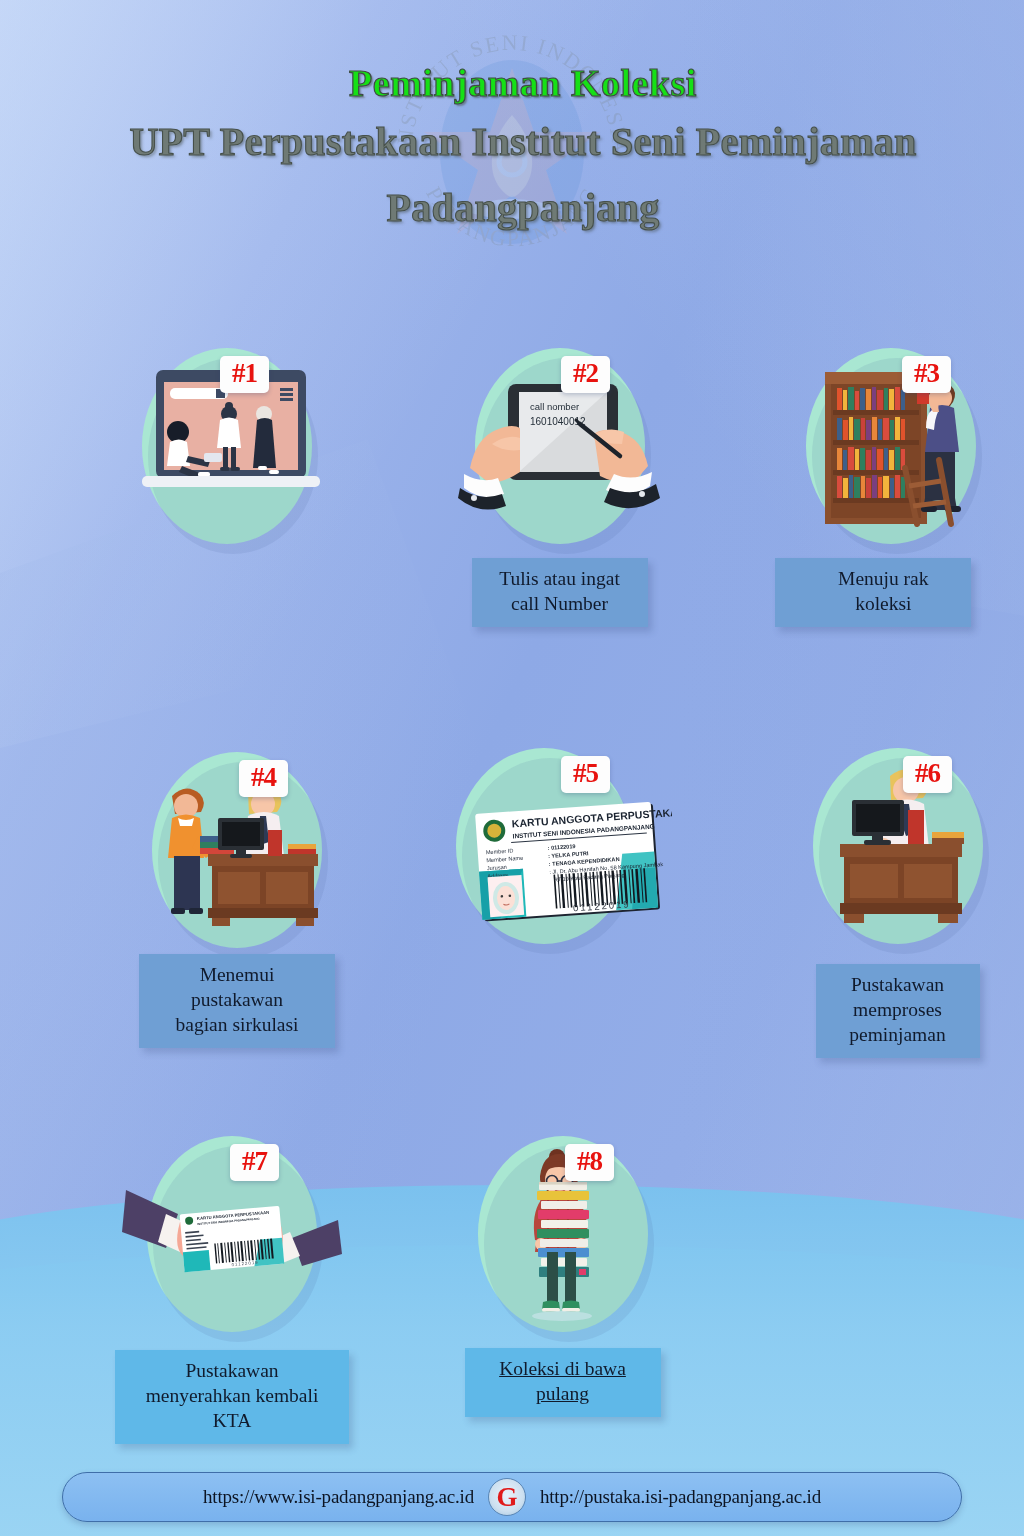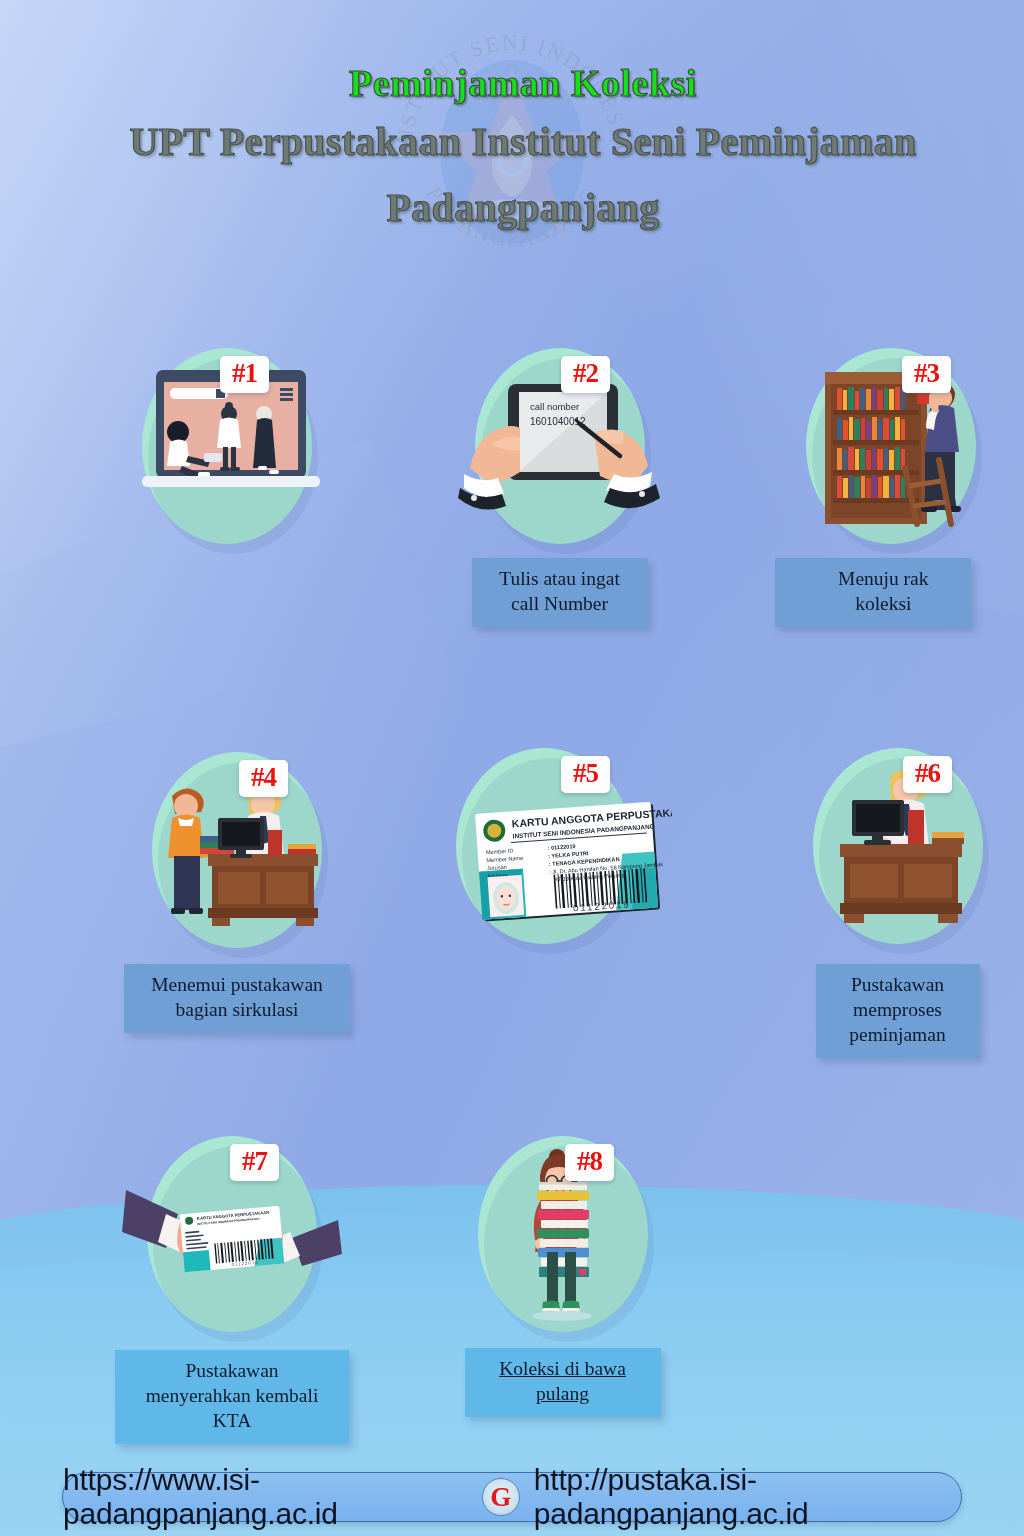--- a/index.html
+++ b/index.html
@@ -126,22 +126,22 @@
     width:900px; height:50px;
     background:linear-gradient(180deg,#8dc0f2 0%, #79b2ee 100%);
     border:1.6px solid #3f6ea8;
     border-radius:26px;
     display:flex; align-items:center; justify-content:center;
     gap:14px;
     box-shadow:0 3px 6px rgba(40,60,110,.22);
     z-index:6;
   }
   .footer .url{
-    font-family:Liberation Sans, sans-serif;
-    font-size:30px; color:#0c1422; letter-spacing:-.2px;
+    font-family:Liberation Serif, serif;
+    font-size:19px; color:#0c1422; letter-spacing:-.2px;
   }
   .g-logo{
     width:38px;height:38px;border-radius:50%;
     background:radial-gradient(circle at 50% 45%, #eaf3fb 0%, #cde0f0 60%, #9fc2de 100%);
     border:1.4px solid #5a86b5;
     display:flex;align-items:center;justify-content:center;
     font-family:"Liberation Serif", serif;
     font-size:27px; font-weight:bold; color:#e01b1b; line-height:1;
     flex:none;
   }
@@ -392,21 +392,21 @@
         <rect x="108" y="102" width="22" height="4" rx="2" fill="#2a2f35"></rect>
 
         <rect x="146" y="78" width="14" height="26" fill="#c0352b"></rect>
         <rect x="166" y="92" width="28" height="5" fill="#e8a43c"></rect>
         <rect x="166" y="97" width="28" height="5" fill="#c0352b"></rect>
       </svg>
     </div>
     <div class="badge" style="left:117px;">
       <span>#4</span>
     </div>
-    <div class="caption" style="top:212px; width:226px;">Menemui pustakawan
+    <div class="caption" style="top:202px; width:196px;">Menemui pustakawan
 bagian sirkulasi</div>
   </div>
 
   <div class="card" style="left:452px; top:748px; width:220px;">
     <div class="art-wrap">
       <div class="circle c-shadow" style="width:176px;height:196px;left:42%;"></div>
       <svg viewBox="0 0 220 200" width="220" height="200" style="position:absolute;left:0;top:0;">
         <g transform="rotate(-4 110 105)">
           <rect x="28" y="62" width="176" height="106" rx="3" fill="#1d2430"></rect>
           <rect x="26" y="60" width="176" height="106" rx="3" fill="#ffffff"></rect>

